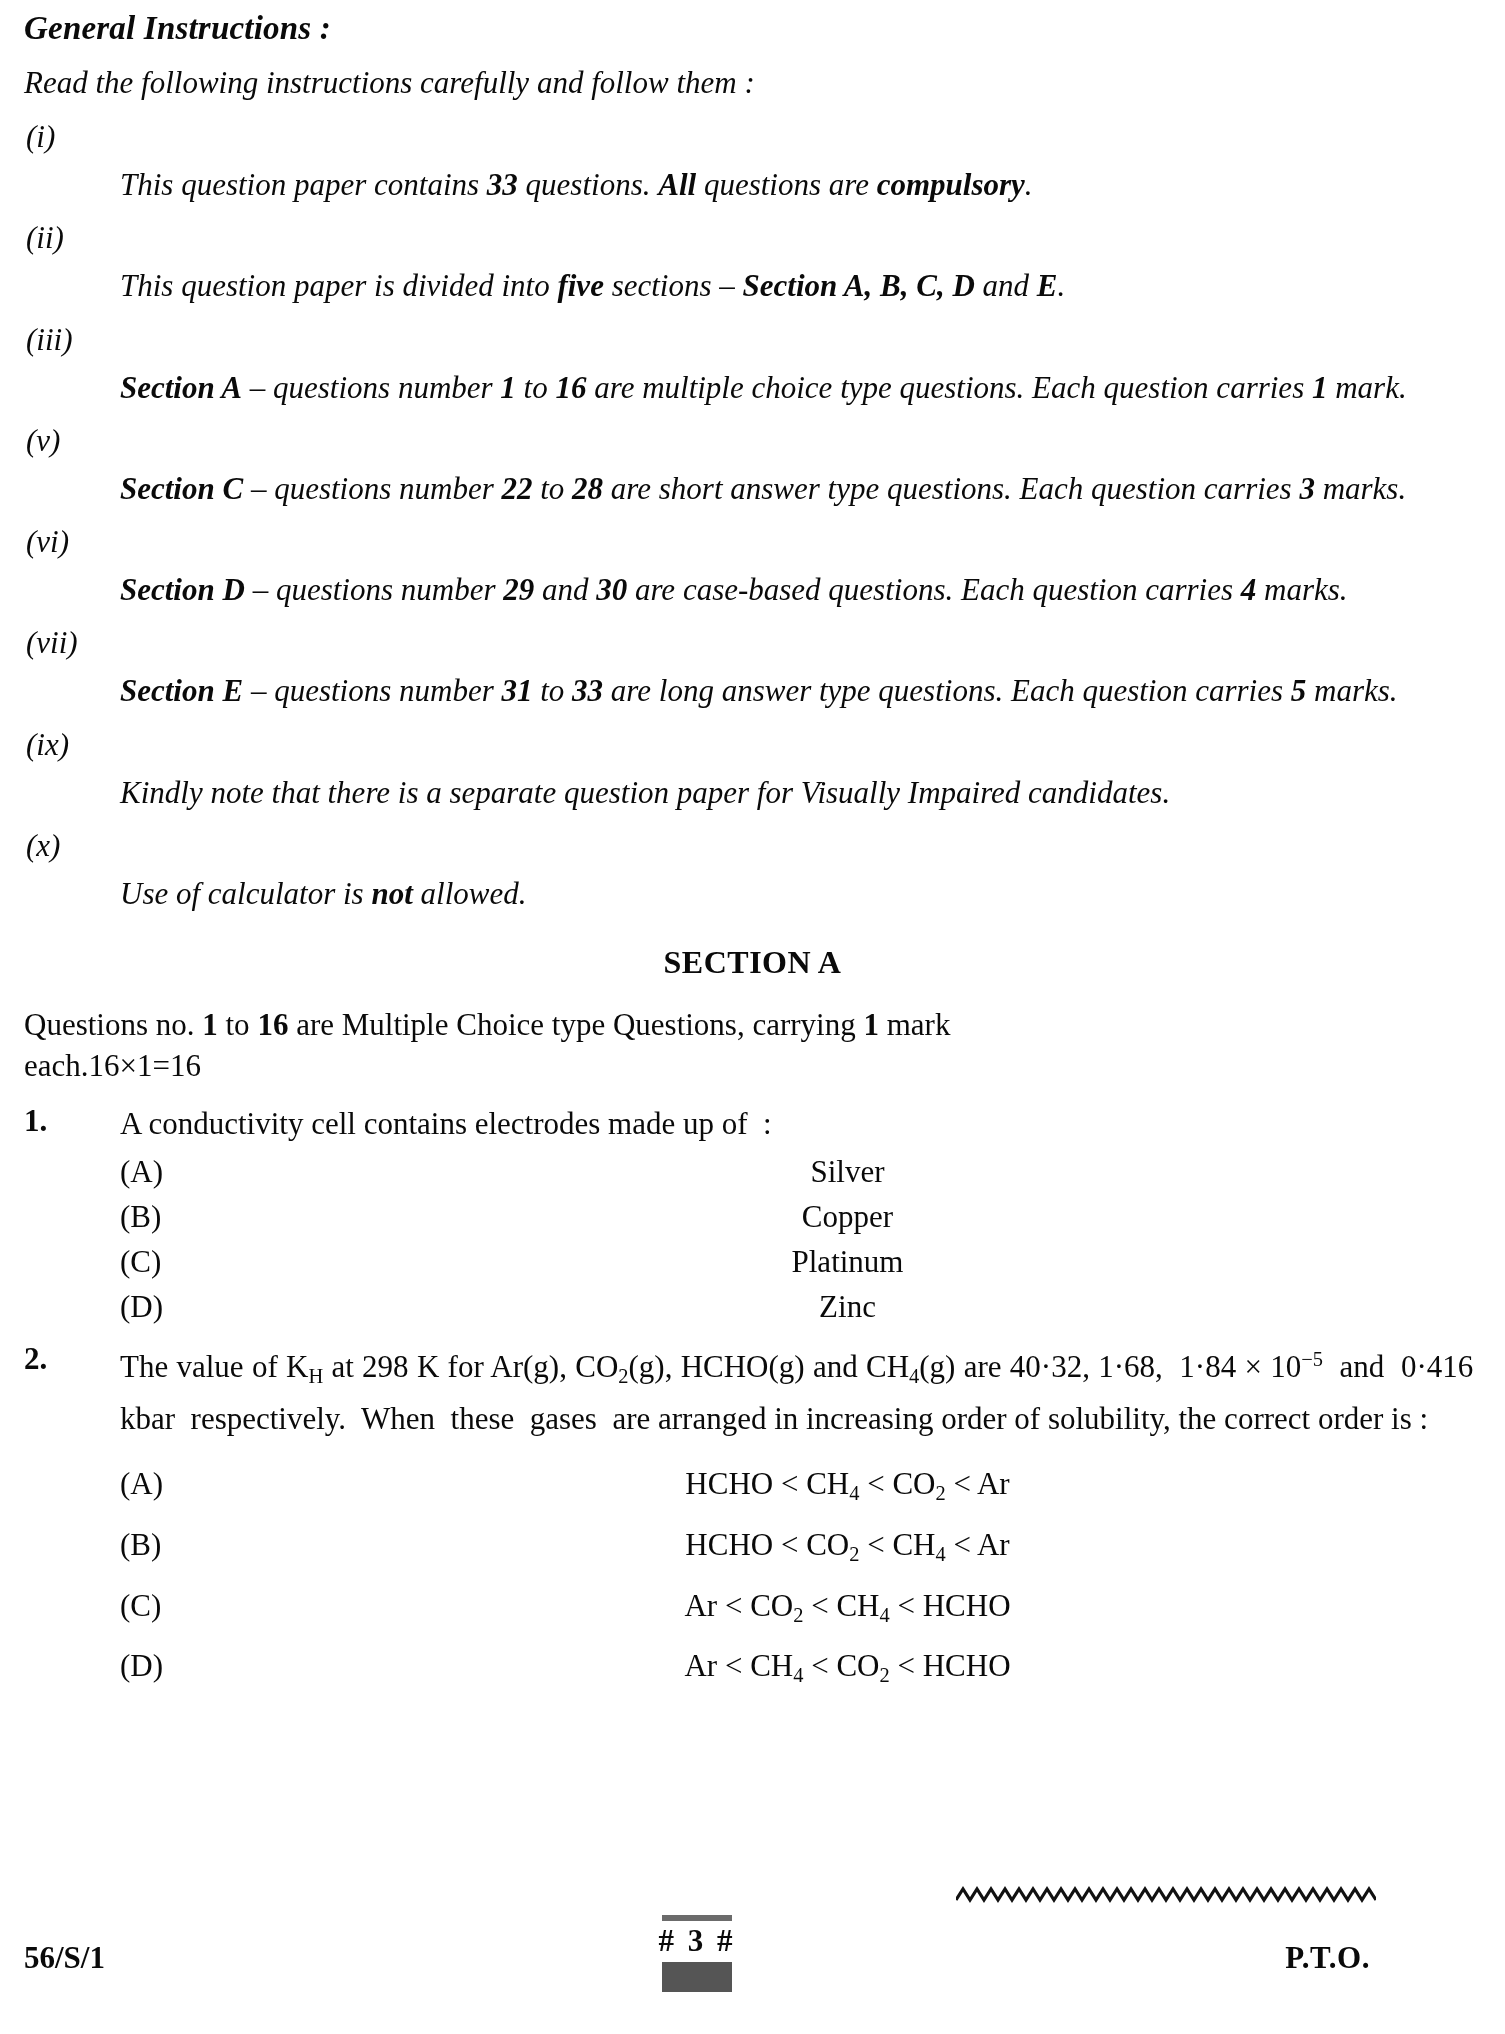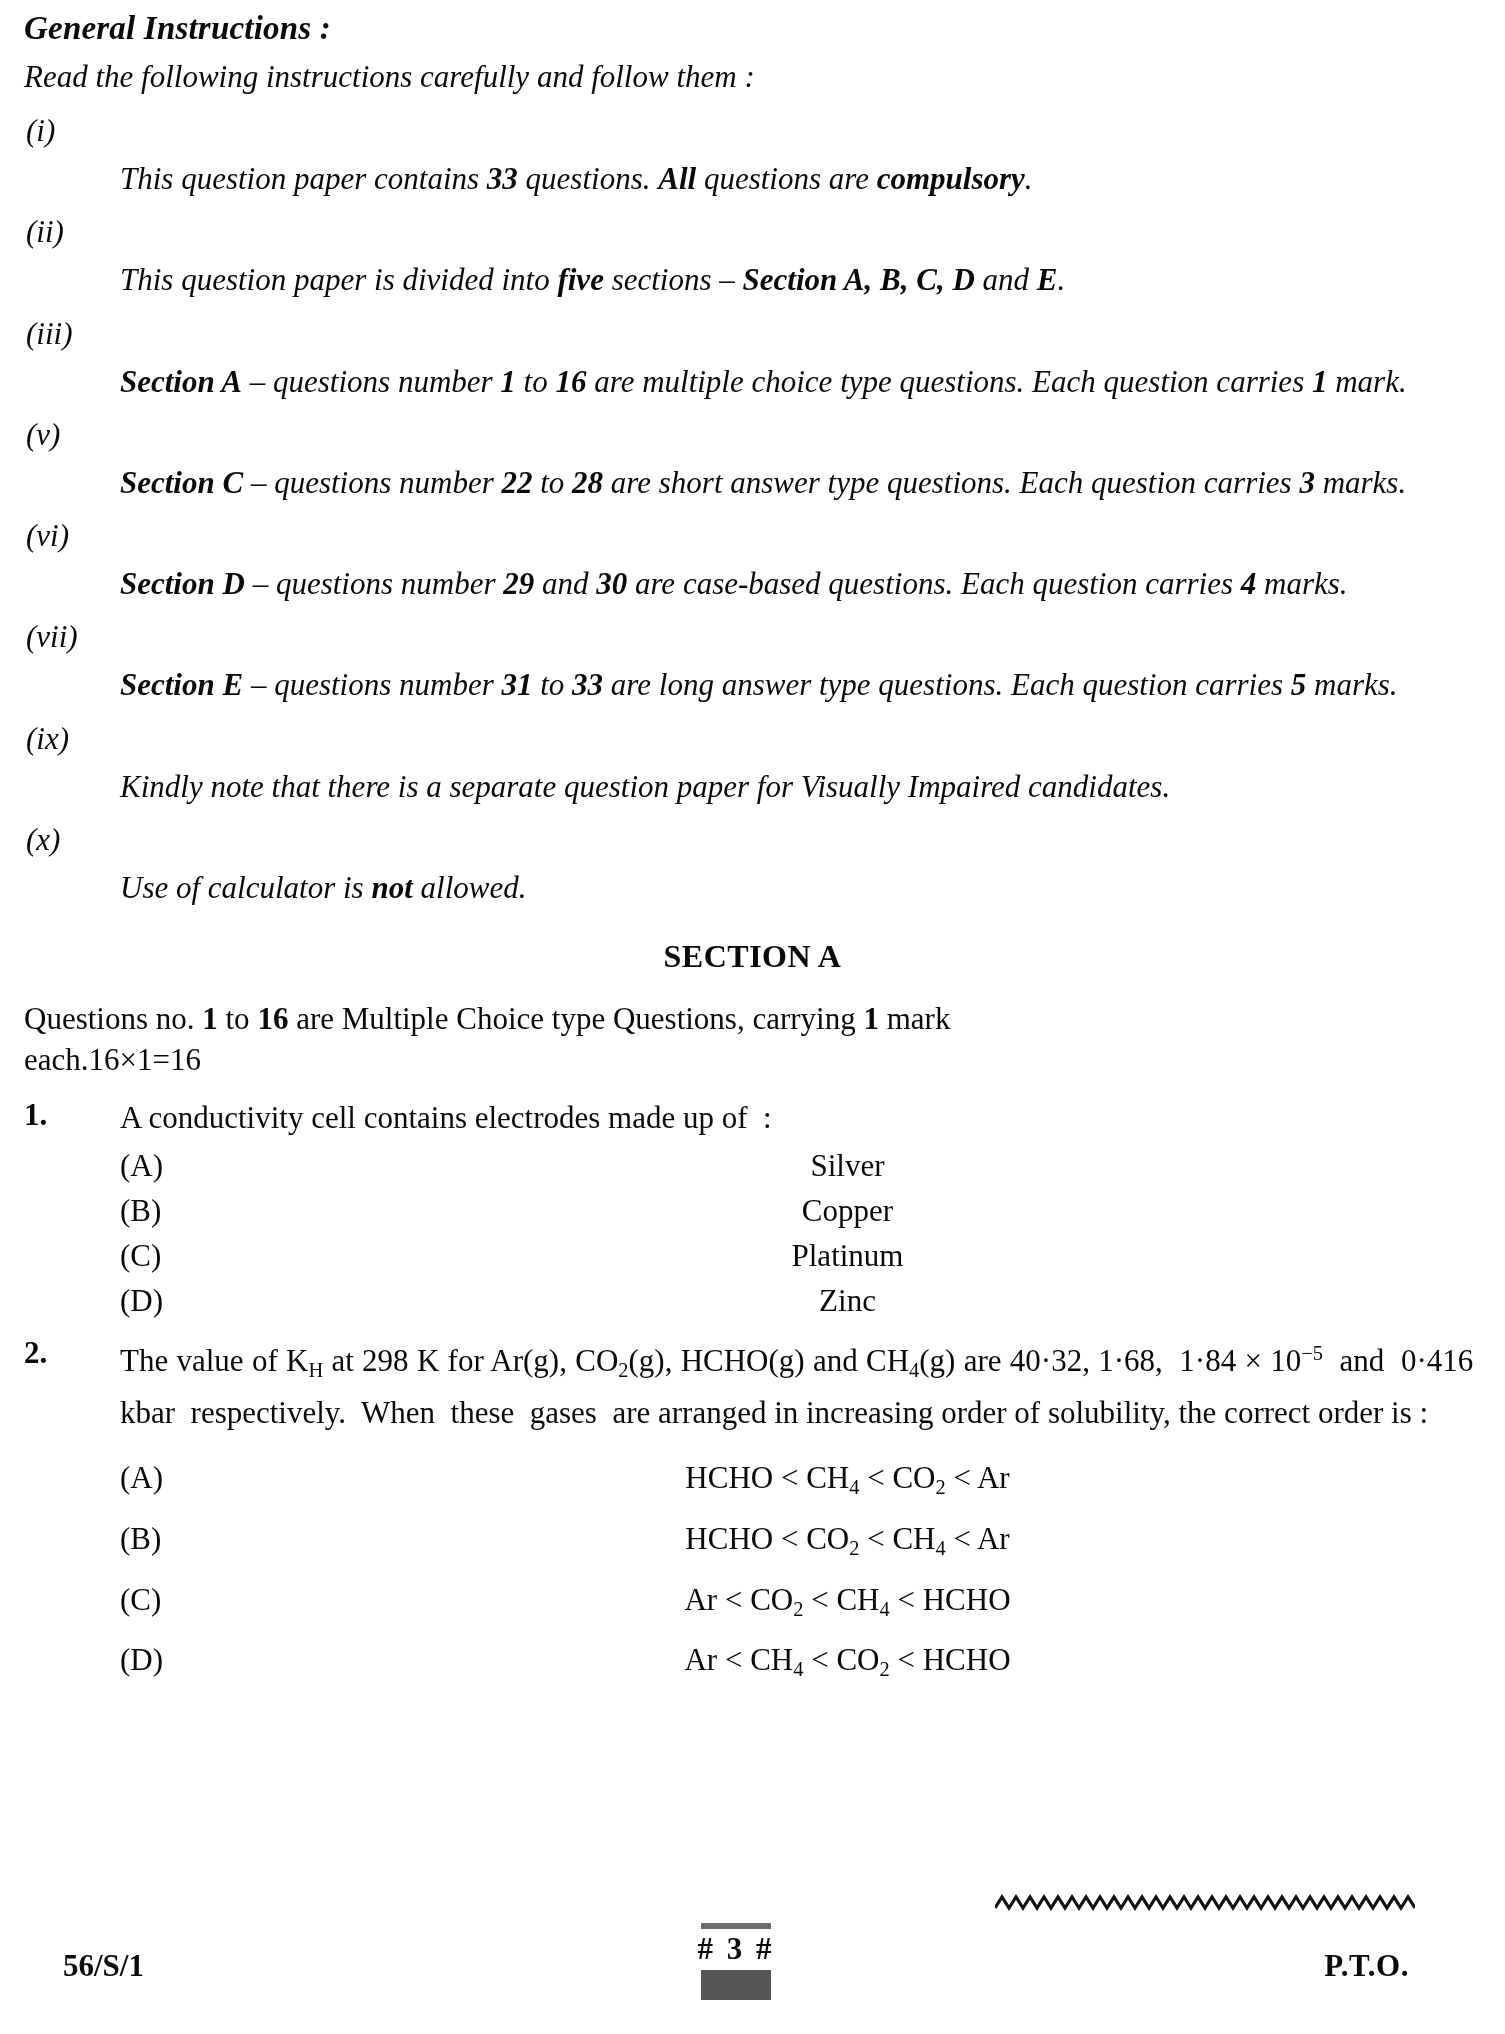--- a/index.html
+++ b/index.html
@@ -24,21 +24,21 @@
     box-sizing: border-box;
     padding: 6px 24px 0 24px;
   }
 
   
   .gi-title {
     font-style: italic;
     font-weight: bold;
     font-size: 33px;
     letter-spacing: .2px;
-    margin: 4px 0 12px 0;
+    margin: 4px 0 18px 0;
   }
 
   .gi-lead {
     font-style: italic;
     font-size: 31px;
     margin: 0 0 16px 0;
   }
 
   .inst {
     display: flex;
@@ -123,24 +123,23 @@
   }
   .opt .otext { flex: 1 1 auto; text-align: center; }
 
   sub { font-size: 0.66em; vertical-align: -0.28em; }
   sup { font-size: 0.66em; vertical-align: 0.52em; }
 
   
   .footer {
     position: absolute;
     left: 0;
-    bottom: 28px;
+    bottom: 36px;
     width: 1394px;
     height: 120px;
-    margin-left: 39px;
   }
   .footer .code {
     position: absolute;
     left: 24px;
     bottom: 22px;
     font-weight: bold;
     font-size: 31px;
   }
   .footer .pageno-wrap {
     position: absolute;

